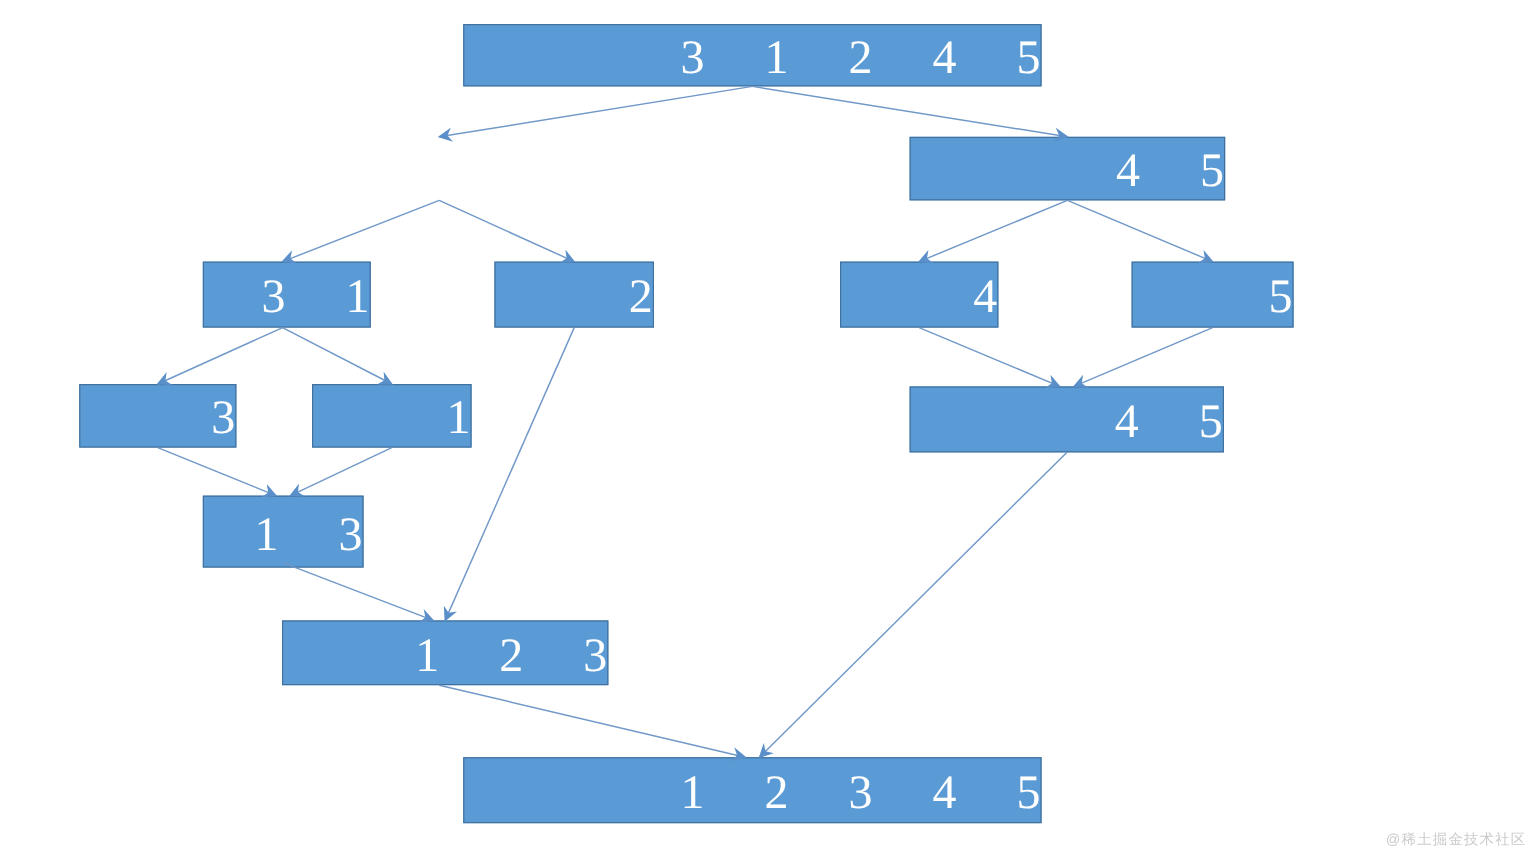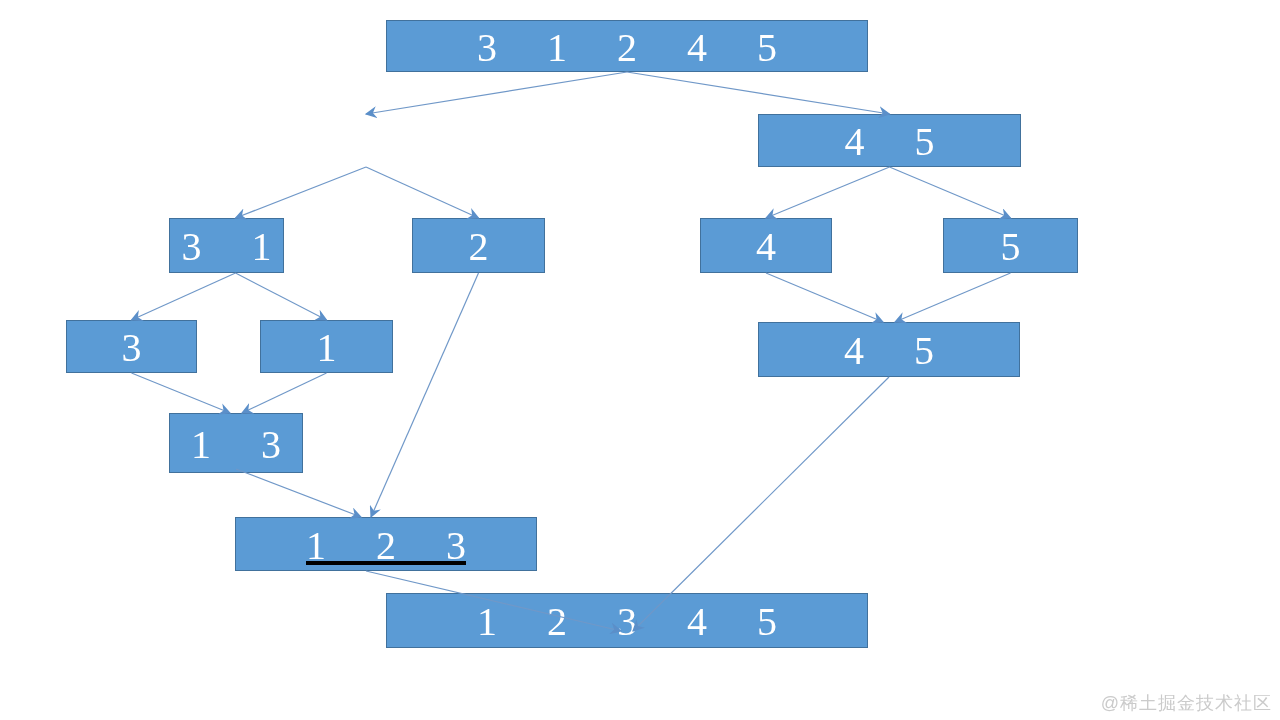--- a/index.html
+++ b/index.html
@@ -19,21 +19,21 @@
     inset: 0;
     z-index: 1;
   }
   .node {
     position: absolute;
     box-sizing: border-box;
     background: var(--box-fill, #5B9BD5);
     border: 1.5px solid var(--box-border, #41719C);
     display: flex;
     align-items: center;
-    justify-content: center;
+    justify-content: flex-end;
   }
   .node span {
     color: var(--text, #ffffff);
     font-size: 40px;
     line-height: 1;
     word-spacing: 40px;
     white-space: nowrap;
     padding-top: 3px;
   }
   #edges {
@@ -48,36 +48,36 @@
   }
   #arrowhead path {
     fill: var(--arrowhead, #5B8FC9);
   }
   .watermark {
     position: absolute;
     right: 8px;
     top: 691px;
     z-index: 3;
     color: var(--watermark, #CBCBCB);
-    font-size: 18px;
+    font-size: 12px;
     font-family: "Liberation Sans", "DejaVu Sans", sans-serif;
     letter-spacing: 1px;
   }
 </style>
 </head>
 <body>
 
 <div id="diagram">
     <div class="node" style="left: 386px; top: 20px; width: 482px; height: 52px;">
       <span>3 1 2 4 5</span>
     </div>
     <div class="node" style="left: 758px; top: 114px; width: 263px; height: 53px;">
       <span>4 5</span>
     </div>
-    <div class="node" style="left: 169px; top: 218px; width: 115px; height: 55px;">
+    <div class="node" style="left: 169px; top: 218px; width: 140px; height: 55px;">
       <span>3 1</span>
     </div>
     <div class="node" style="left: 412px; top: 218px; width: 133px; height: 55px;">
       <span>2</span>
     </div>
     <div class="node" style="left: 700px; top: 218px; width: 132px; height: 55px;">
       <span>4</span>
     </div>
     <div class="node" style="left: 943px; top: 218px; width: 135px; height: 55px;">
       <span>5</span>
@@ -87,24 +87,24 @@
     </div>
     <div class="node" style="left: 260px; top: 320px; width: 133px; height: 53px;">
       <span>1</span>
     </div>
     <div class="node" style="left: 758px; top: 322px; width: 262px; height: 55px;">
       <span>4 5</span>
     </div>
     <div class="node" style="left: 169px; top: 413px; width: 134px; height: 60px;">
       <span>1 3</span>
     </div>
-    <div class="node" style="left: 235px; top: 517px; width: 302px; height: 54px; text-decoration: underline;">
+    <div class="node" style="left: 235px; top: 517px; width: 272px; height: 54px;">
       <span>1 2 3</span>
     </div>
-    <div class="node" style="left: 386px; top: 593px; width: 482px; height: 55px;">
+    <div class="node" style="left: 386px; top: 631px; width: 482px; height: 55px;">
       <span>1 2 3 4 5</span>
     </div>
   </div>
 
 <svg id="edges" width="1280" height="720" viewBox="0 0 1280 720" xmlns="http://www.w3.org/2000/svg">
   <defs>
     <marker id="arrowhead" viewBox="0 0 10 10" refX="9" refY="5" markerWidth="10" markerHeight="10" orient="auto-start-reverse">
       <path d="M 0 0 L 10 5 L 0 10 L 3.2 5 Z"></path>
     </marker>
   </defs>

